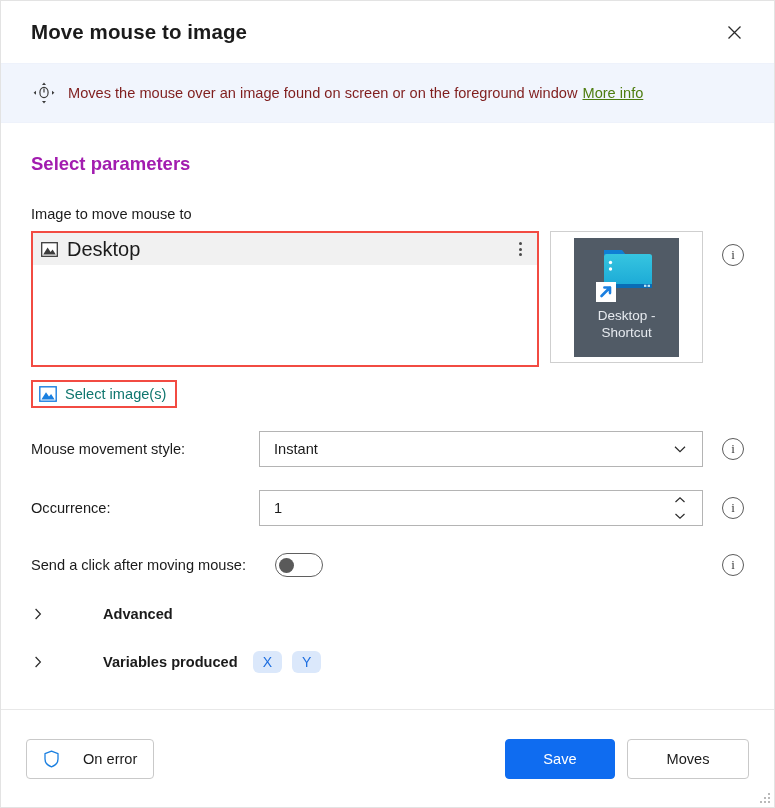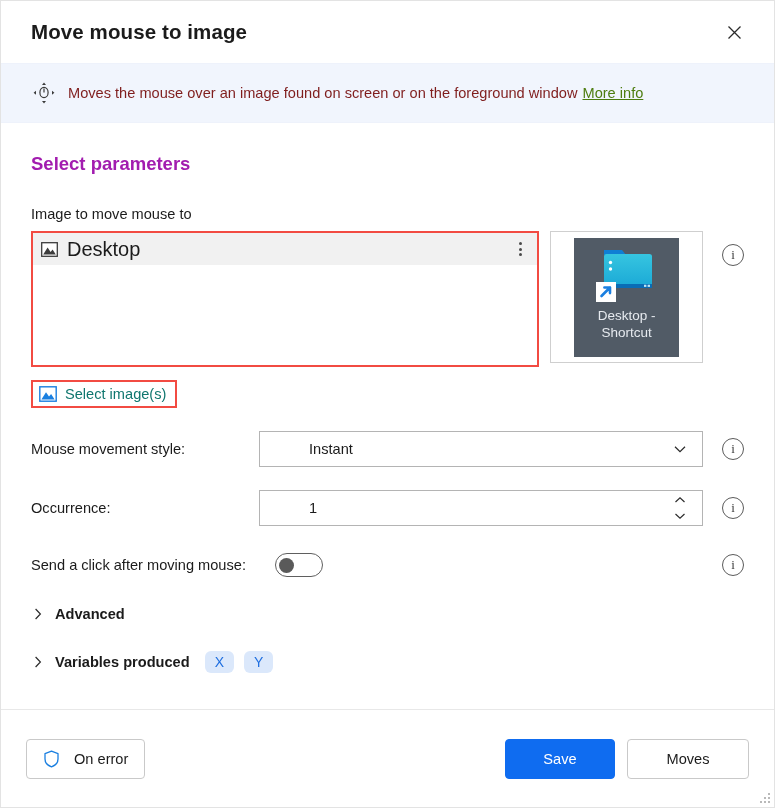--- a/index.html
+++ b/index.html
@@ -216,21 +216,21 @@
     height: 36px;
     border: 1px solid #b4b4b4;
     background: #ffffff;
     display: flex;
     align-items: center;
     padding: 0 8px 0 14px;
     font-size: 14.6px;
     color: #1b1b1b;
     cursor: pointer;
   }
-  .control-value { flex: 1; margin-left: 35px; }
+  .control-value { flex: 1; }
   .row-info { margin-left: 19px; }
 
   .chevron-down {
     width: 16px; height: 16px; flex: none;
     margin-right: 6px;
   }
   .spinner {
     display: flex;
     flex-direction: column;
     gap: 3px;
@@ -272,20 +272,21 @@
     cursor: pointer;
   }
   .chev-right {
     width: 14px; height: 14px;
     margin-right: 10px; flex: none;
   }
   .expander-label {
     font-size: 14.6px;
     color: #1b1b1b;
     font-weight: 600;
+    margin-left: 48px;
   }
   .var-chip {
     background: #dbe8fb;
     color: #1f6fe0;
     font-size: 14px;
     border-radius: 6px;
     padding: 4px 10px;
     margin-left: 10px;
     cursor: pointer;
     line-height: 14px;
@@ -310,21 +311,21 @@
     font-size: 14.6px;
     color: #1b1b1b;
     display: inline-flex;
     align-items: center;
     justify-content: center;
     border-radius: 4px;
     cursor: pointer;
     padding: 0 18px;
     font-family: "Liberation Sans", sans-serif;
   }
-  .btn-onerror { gap: 14px; padding: 0 16px; }
+  .btn-onerror { gap: 23px; padding: 0 16px; }
   .btn-save {
     background: #0f6cf0;
     border-color: #0f6cf0;
     color: #ffffff;
     width: 110px;
     margin-left: auto;
   }
   .btn-cancel { width: 122px; margin-left: 12px; }
 
   .resize-grip {

